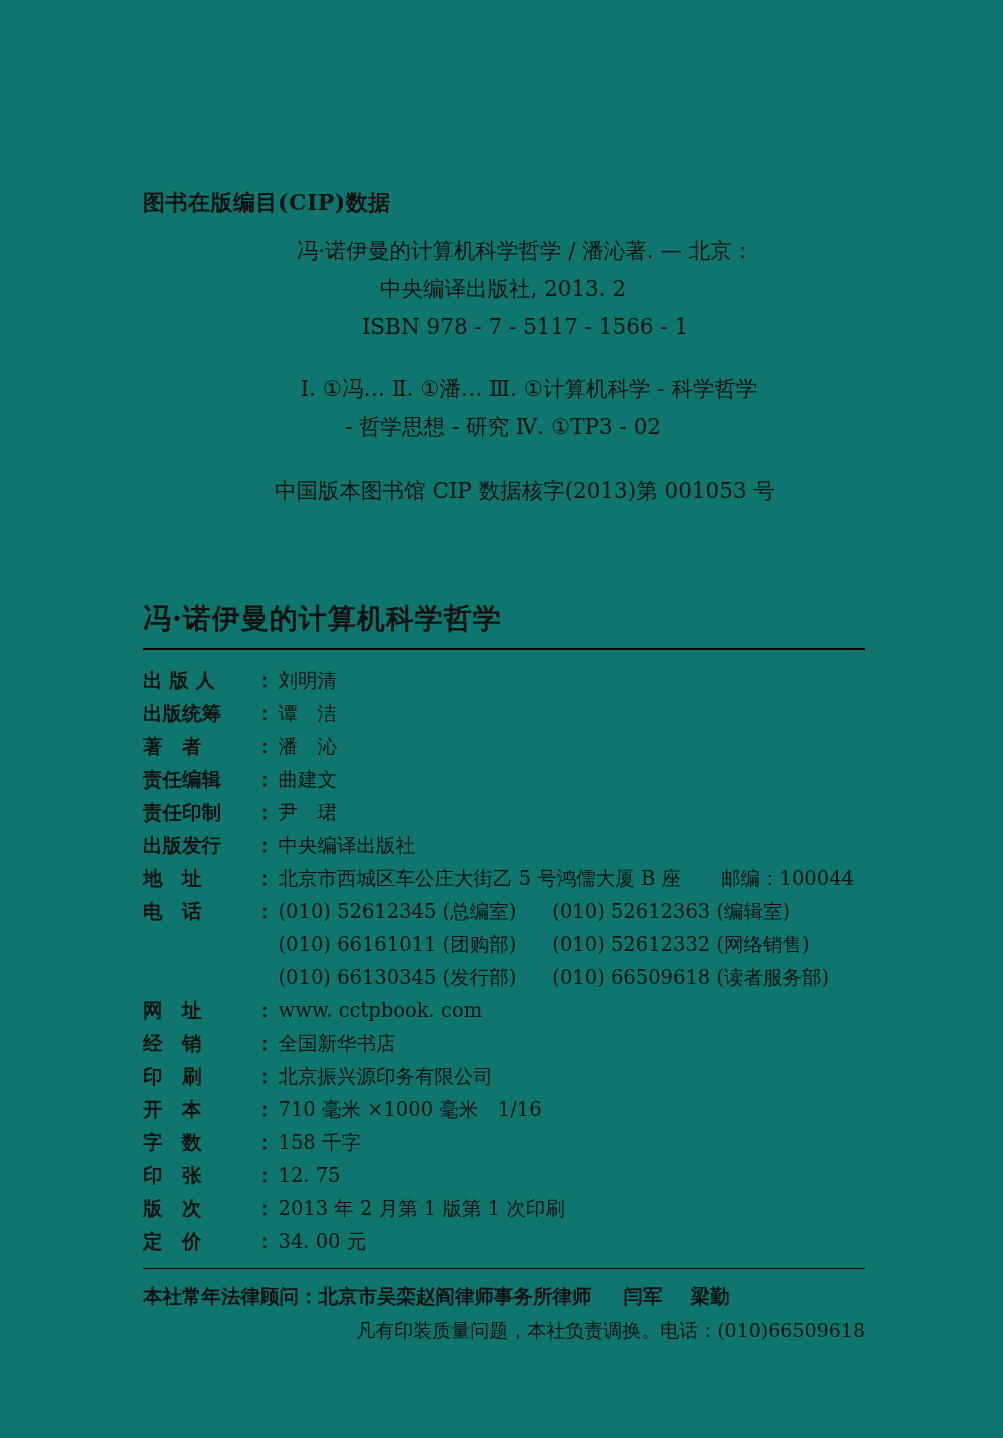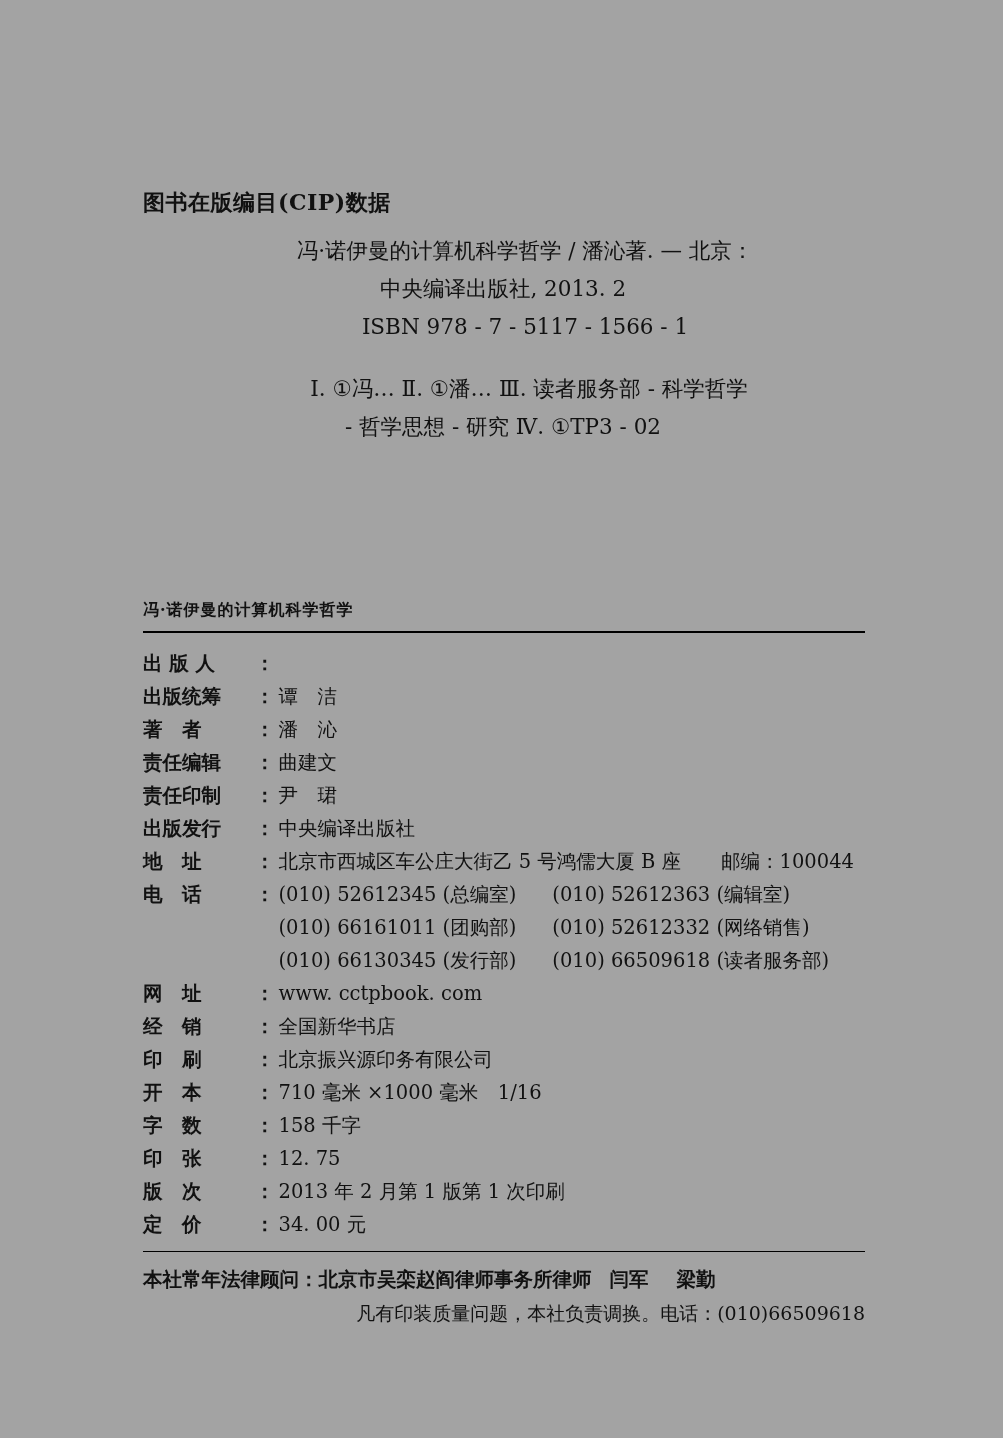--- a/index.html
+++ b/index.html
@@ -13,21 +13,21 @@
     position: relative;
     font-family: "DejaVu Serif", "Liberation Serif", serif;
     color: #111111;
     overflow: hidden;
   }
   .page {
     position: absolute;
     left: 0; top: 0;
     width: 1003px;
     height: 1438px;
-    background: #a3a3a3;
+    background: #0f766e;
   }
 
   
   .cip {
     position: absolute;
     left: 143px;
     top: 188px;
     width: 720px;
   }
   .cip-title {
@@ -48,21 +48,21 @@
   .gap-top-2 { margin-top: 26px; }
 
   
   .colophon {
     position: absolute;
     left: 143px;
     top: 600px;
     width: 722px;
   }
   .colo-title {
-    font-size: 16px;
+    font-size: 28px;
     font-weight: bold;
     letter-spacing: 1px;
     padding-bottom: 10px;
   }
   .rule {
     border-top: 2px solid #000;
     width: 722px;
     height: 0;
   }
   .rule-thin {
@@ -105,21 +105,21 @@
   
   .footer {
     padding-top: 12px;
   }
   .footer-line1 {
     font-size: 19.5px;
     font-weight: bold;
     line-height: 32px;
     white-space: nowrap;
   }
-  .footer-line1 .names { margin-left: 18px; }
+  .footer-line1 .names { margin-left: 32px; }
   .footer-line1 .name2 { margin-left: 28px; font-family: Liberation Mono, monospace; }
   .footer-line2 {
     font-size: 19px;
     line-height: 32px;
     white-space: nowrap;
     padding-left: 6px;
     text-align: right;
   }
 </style>
 </head>
@@ -127,35 +127,37 @@
 
 <div class="page">
 
   <div class="cip">
     <div class="cip-title">图书在版编目(CIP)数据</div>
 
     <div class="cip-line indent-1">冯·诺伊曼的计算机科学哲学 / 潘沁著. — 北京：</div>
     <div class="cip-line">中央编译出版社, 2013. 2</div>
     <div class="cip-line indent-1">ISBN 978 - 7 - 5117 - 1566 - 1</div>
 
-    <div class="cip-line indent-2 gap-top">I. ①冯…  Ⅱ. ①潘…   Ⅲ. 读者服务部 - 科学哲学</div>
+    <div class="cip-line indent-2 gap-top">I. ①冯…  Ⅱ. ①潘…   Ⅲ. ①计算机科学 - 科学哲学</div>
     <div class="cip-line">- 哲学思想 - 研究   Ⅳ. ①TP3 - 02</div>
 
+    <div class="cip-line indent-1 gap-top-2">中国版本图书馆 CIP 数据核字(2013)第 001053 号</div>
   </div>
 
   <div class="colophon">
 
     <div class="colo-title">冯·诺伊曼的计算机科学哲学</div>
     <div class="rule"></div>
 
     <div class="rows">
 
       <div class="row">
         <span class="lbl">出 版 人</span>
         <span class="colon">：</span>
+        <span class="val">刘明清</span>
       </div>
 
       <div class="row">
         <span class="lbl nospread">出版统筹</span>
         <span class="colon">：</span>
         <span class="val">谭　洁</span>
       </div>
 
       <div class="row">
         <span class="lbl">著　者</span>

